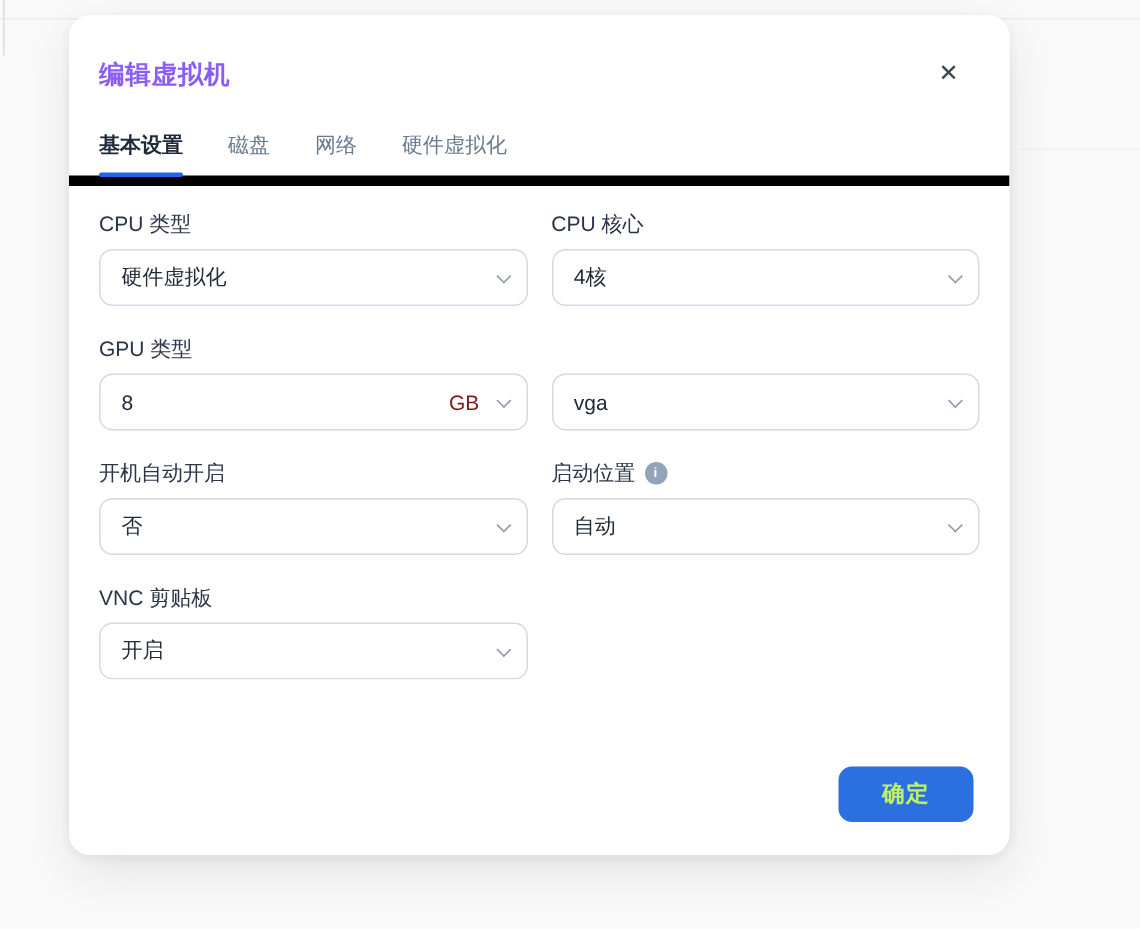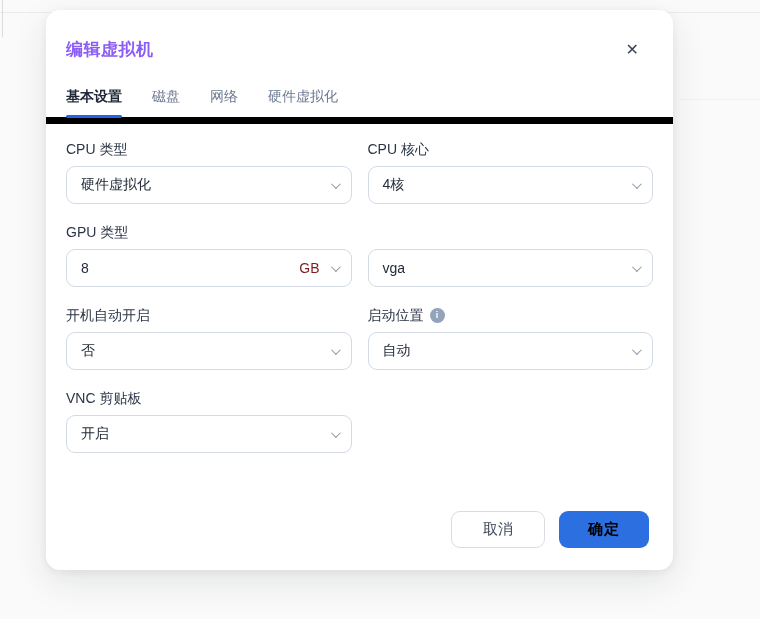--- a/index.html
+++ b/index.html
@@ -157,21 +157,21 @@
   }
   .btn-cancel {
     background: #fff;
     border: 1px solid #d8dde4;
     color: #3b4656;
     padding: 0 31px;
   }
   .btn-confirm {
     background: #2b6fe0;
     border: none;
-    color: #000000;
+    color: #bef264;
     font-weight: bold;
     padding: 16px 29px;
     letter-spacing: 1px;
   }
 </style>
 </head>
 <body>
 
 <div class="bg-hline-top"></div>
 <div class="bg-hline-right"></div>
@@ -254,17 +254,16 @@
       <div class="select">
         <span>开启</span>
         <span class="chev"></span>
       </div>
       <div></div>
     </div>
 
   </div>
 
   <div class="modal-footer">
-    <button class="btn btn-cancel">取消</button>
     <button class="btn btn-confirm">确定</button>
   </div>
 
 </div>
 
 </body></html>

